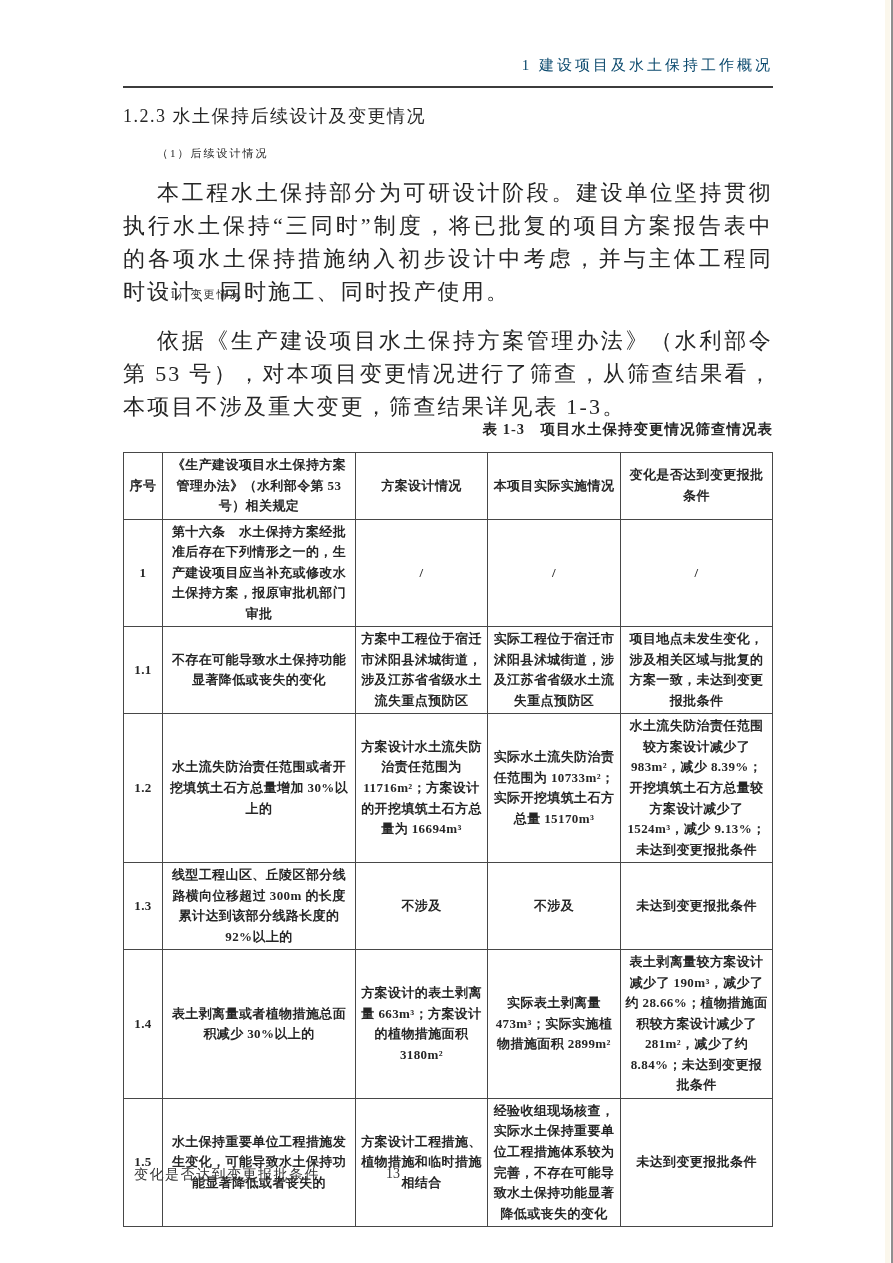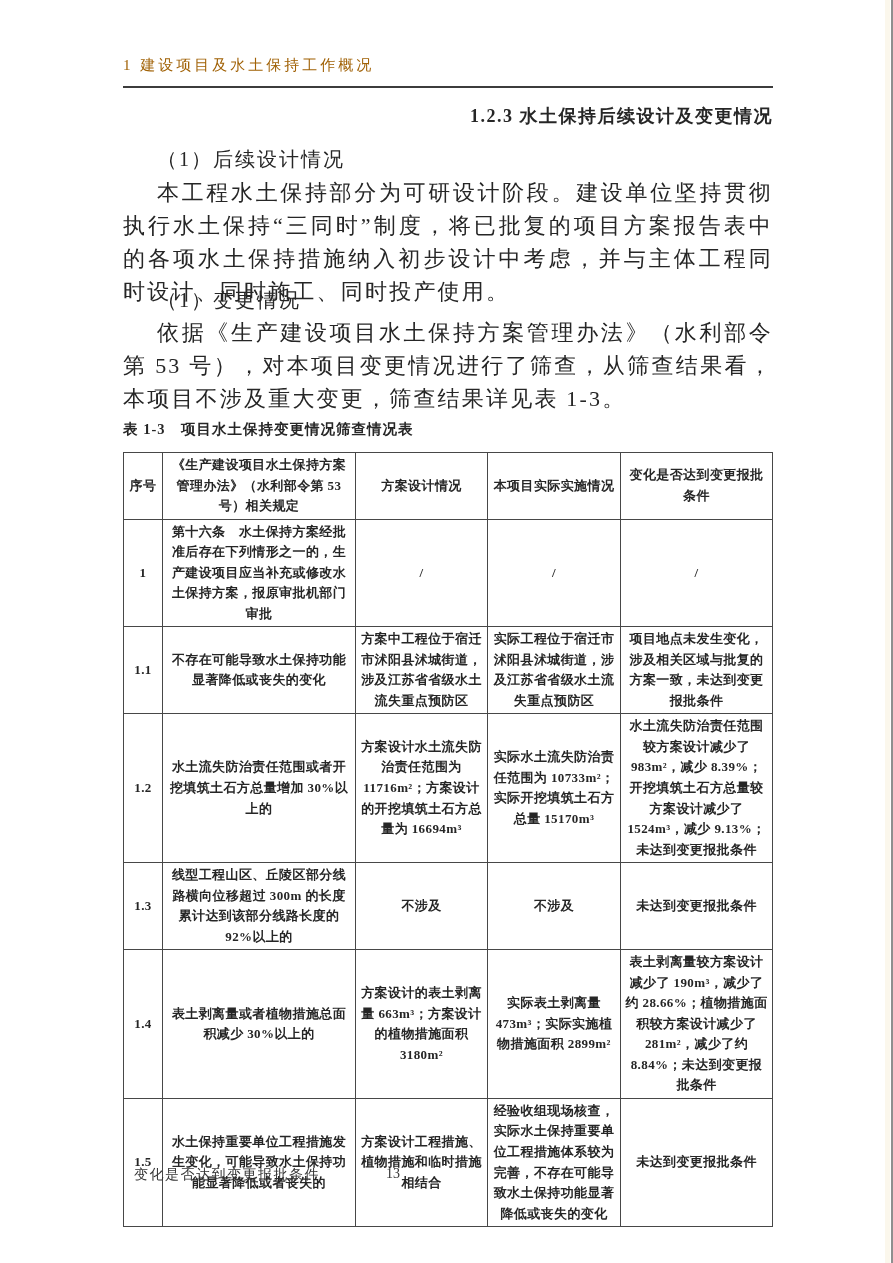--- a/index.html
+++ b/index.html
@@ -22,57 +22,56 @@
   }
   .edge-line {
     position: absolute; top: 0; right: 0;
     width: 2px; height: 100%;
     background: #8f8f8f;
   }
   .block { position: absolute; left: 123px; width: 650px; }
 
   .running-head {
     top: 56px;
-    text-align: left;
+    text-align: right;
     font-size: 15px;
     letter-spacing: 3px;
-    color: #a16207;
+    color: #0c4a6e;
   }
   .head-rule {
     position: absolute; left: 123px; top: 86px;
     width: 650px; height: 2px; background: #3c3c3c;
   }
   .sec-title {
     top: 104px;
     font-size: 18px;
-    font-weight: bold;
+    font-weight: normal;
     letter-spacing: 1.5px;
     margin: 0;
-    text-align: right;
   }
   .sub-head {
-    font-size: 20px;
+    font-size: 11px;
     letter-spacing: 2px;
     text-indent: 34px;
   }
   .sub1 { top: 146px; }
   .sub2 { top: 287px; }
   .para {
     font-size: 22px;
     letter-spacing: 2.2px;
     line-height: 33px;
     text-align: justify;
     text-indent: 34px;
   }
   .para1 { top: 176px; }
-  .para2 { top: 316px; }
+  .para2 { top: 324px; }
 
   .tbl-title {
     top: 420px;
-    text-align: left;
+    text-align: right;
     font-size: 14.5px;
     font-weight: bold;
     letter-spacing: 1px;
   }
   table.screen {
     position: absolute; left: 123px; top: 452px;
     width: 650px;
     border-collapse: collapse;
     table-layout: fixed;
   }

